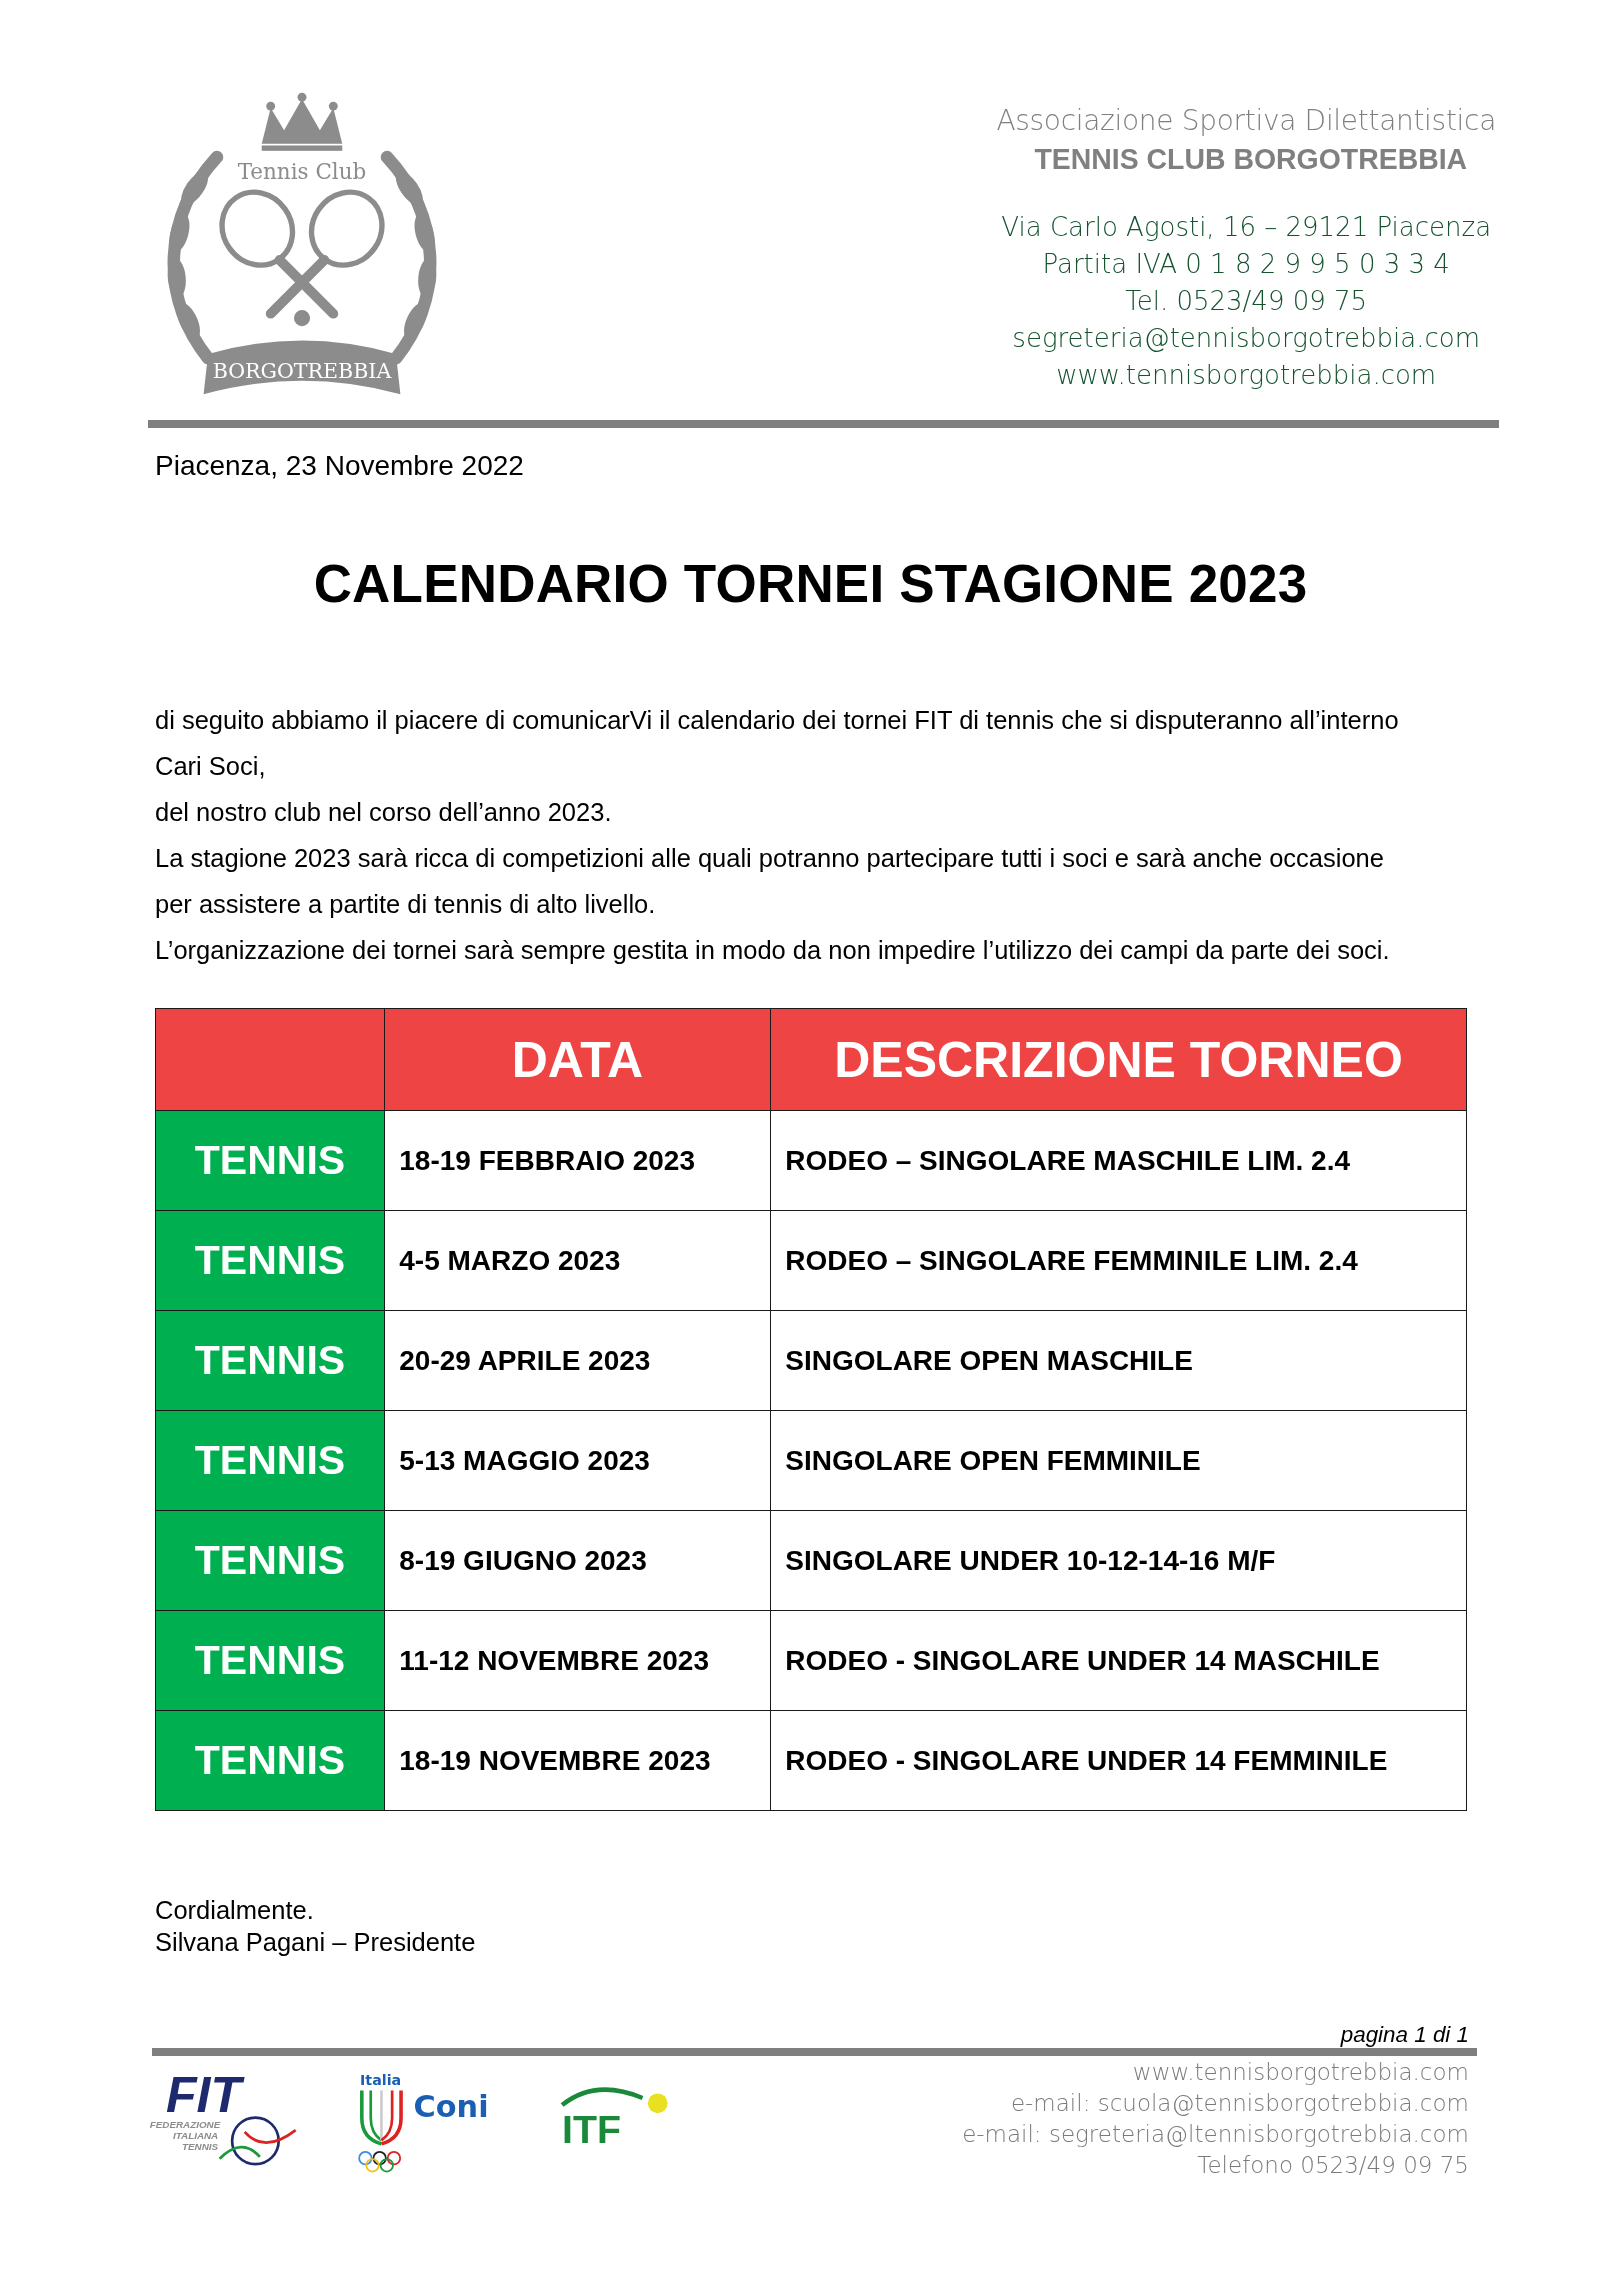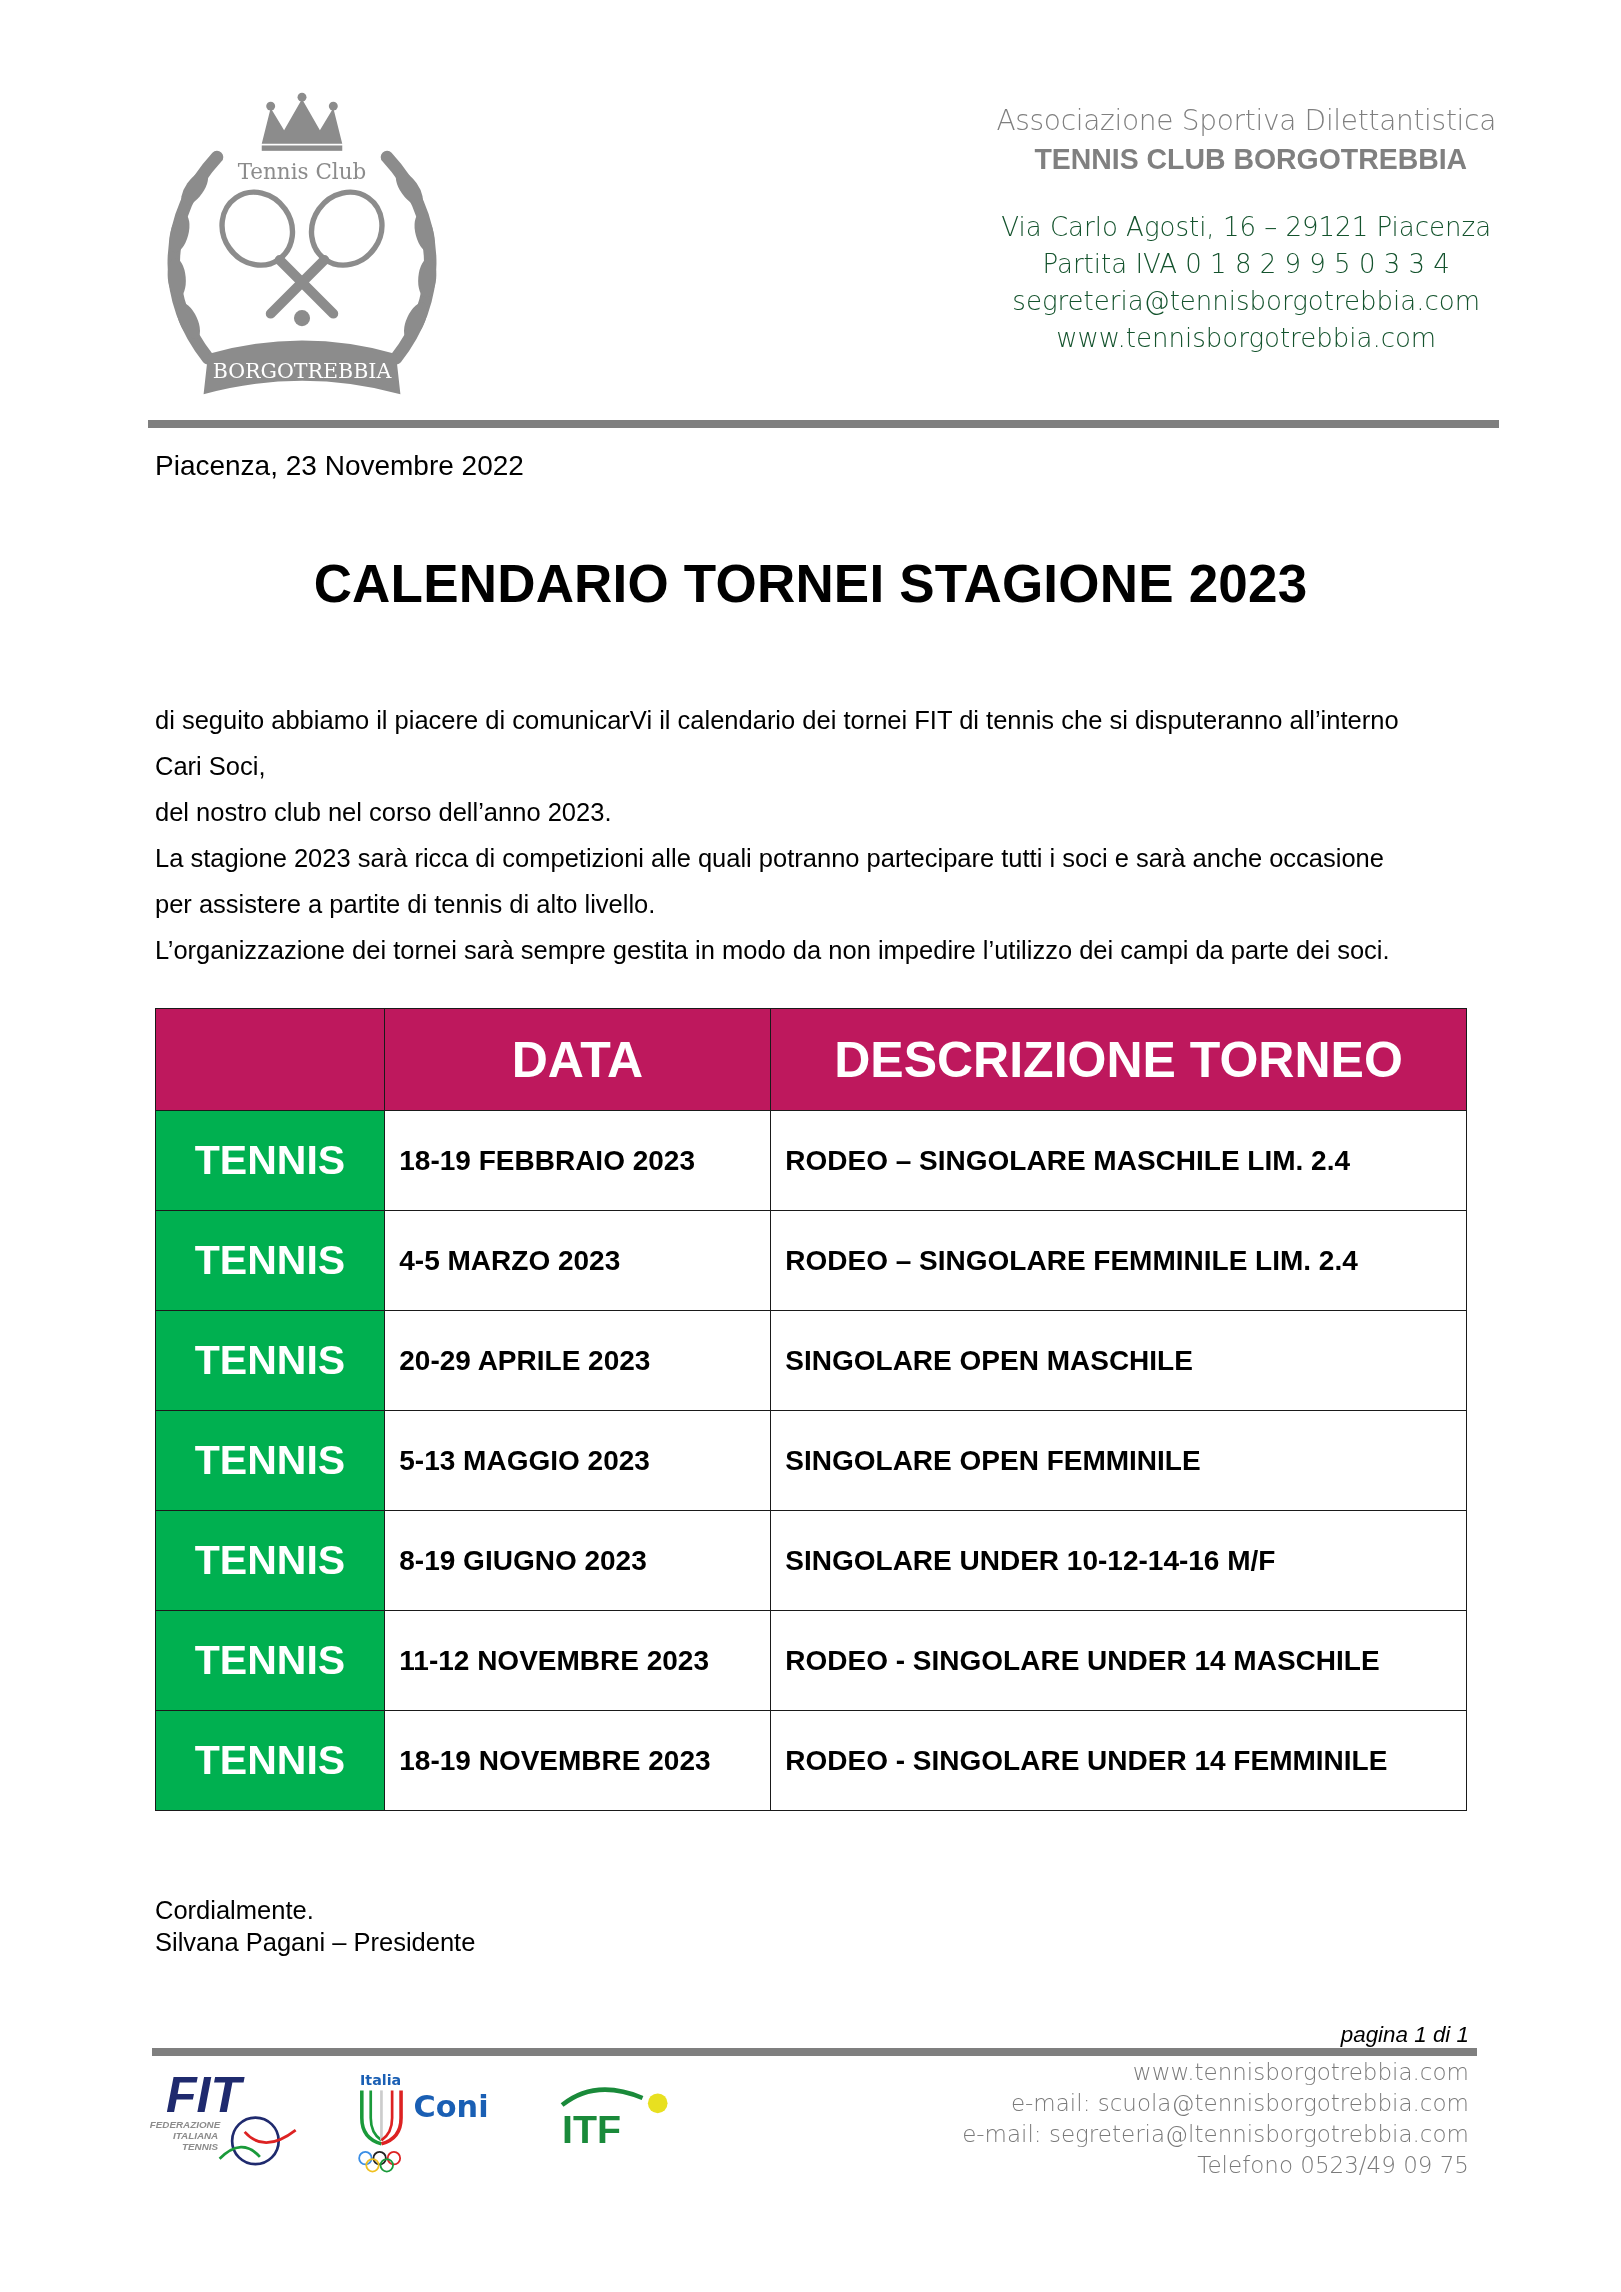--- a/index.html
+++ b/index.html
@@ -18,21 +18,21 @@
 
   .place-date { left: 155px; top: 450px; font-size: 28px; }
   .title { left: 0; width: 1621px; top: 553px; text-align: center; font-size: 53px; font-weight: bold; letter-spacing: 0.2px; }
 
   .body-text { left: 155px; top: 697px; width: 1325px; font-size: 25.5px; line-height: 46px; }
   .body-text p { margin: 0; white-space: nowrap; }
 
   
   table.cal { position: absolute; left: 155px; top: 1008px; width: 1312px; border-collapse: collapse; }
   table.cal td { border: 1.8px solid #1a1a1a; padding: 0; }
-  table.cal tr.head td { background: #be185d; color: #fff; height: 101px; font-weight: bold; font-size: 50px; text-align: center; }
+  table.cal tr.head td { background: #ef4444; color: #fff; height: 101px; font-weight: bold; font-size: 50px; text-align: center; }
   table.cal tr.row td { height: 99px; }
   .c1 { width: 228px; }
   .c2 { width: 385px; }
   td.sport { background: #00b050; color: #fff; font-weight: bold; font-size: 41px; text-align: center; }
   td.date, td.desc { font-weight: bold; font-size: 28px; padding-left: 14.3px !important; text-align: left; }
   td.desc { padding-left: 14.3px !important; }
 
   .closing { left: 155px; top: 1894px; font-size: 25.5px; line-height: 32px; }
 
   
@@ -87,20 +87,21 @@
     <text x="165" y="322" text-anchor="middle" font-family="'DejaVu Serif', serif" font-size="23" fill="#ffffff">BORGOTREBBIA</text>
   </svg>
 </div>
 
 <div class="abs org">
   <div class="assoc">Associazione Sportiva Dilettantistica</div>
   <div class="club">TENNIS CLUB BORGOTREBBIA</div>
   <div class="contact">
     <div>Via Carlo Agosti, 16 – 29121 Piacenza</div>
     <div>Partita IVA 0 1 8 2 9 9 5 0 3 3 4</div>
+    <div>Tel. 0523/49 09 75</div>
     <div>segreteria@tennisborgotrebbia.com</div>
     <div>www.tennisborgotrebbia.com</div>
   </div>
 </div>
 
 <div class="abs rule rule-top"></div>
 
 <div class="abs place-date">Piacenza, 23 Novembre 2022</div>
 <div class="abs title">CALENDARIO TORNEI STAGIONE 2023</div>
 

